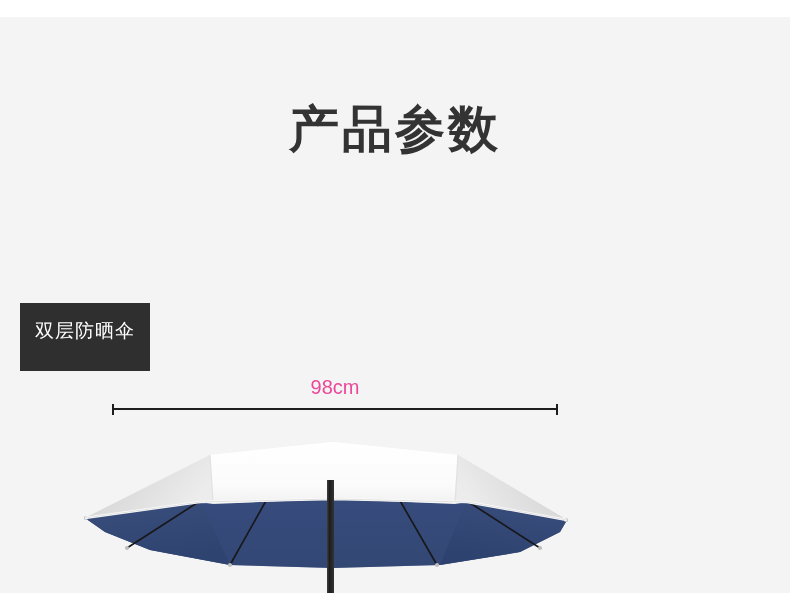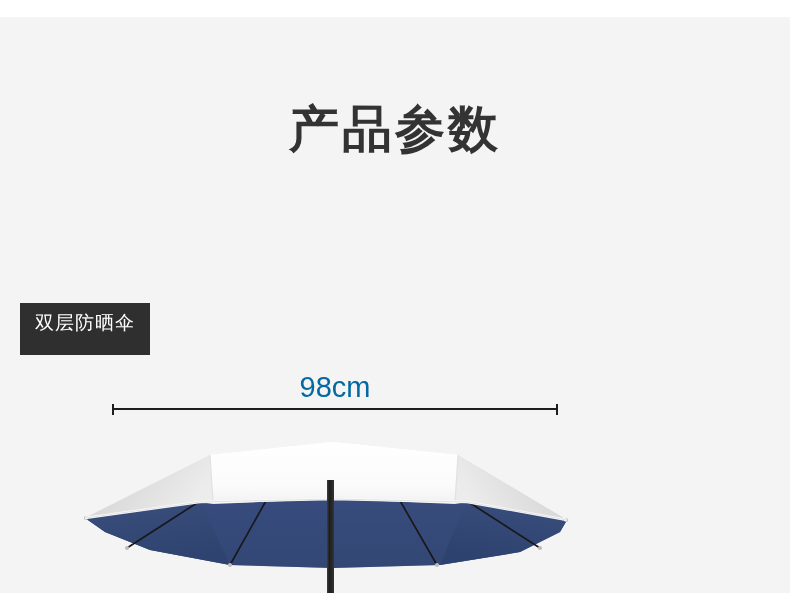--- a/index.html
+++ b/index.html
@@ -62,39 +62,39 @@
     color: #3c3c3c;
     letter-spacing: 0.2px;
   }
 
   
   .badge {
     position: absolute;
     left: 20px;
     top: 303px;
     height: 52px;
-    padding: 0 15px;
+    padding: 8px 15px;
     background: #2f2f2f;
     color: #ffffff;
     font-size: 19px;
     line-height: 40px;
     letter-spacing: 1px;
     white-space: nowrap;
   }
 
   
   .dim-label {
     position: absolute;
     left: 112px;
     top: 373px;
     width: 446px;
     text-align: center;
-    font-size: 29px;
+    font-size: 20px;
     line-height: 28px;
-    color: #0369a1;
+    color: #ec4899;
   }
   .dim-line {
     position: absolute;
     left: 112px;
     top: 408px;
     width: 446px;
     height: 2px;
     background: #1d1d1d;
   }
   .dim-cap {

